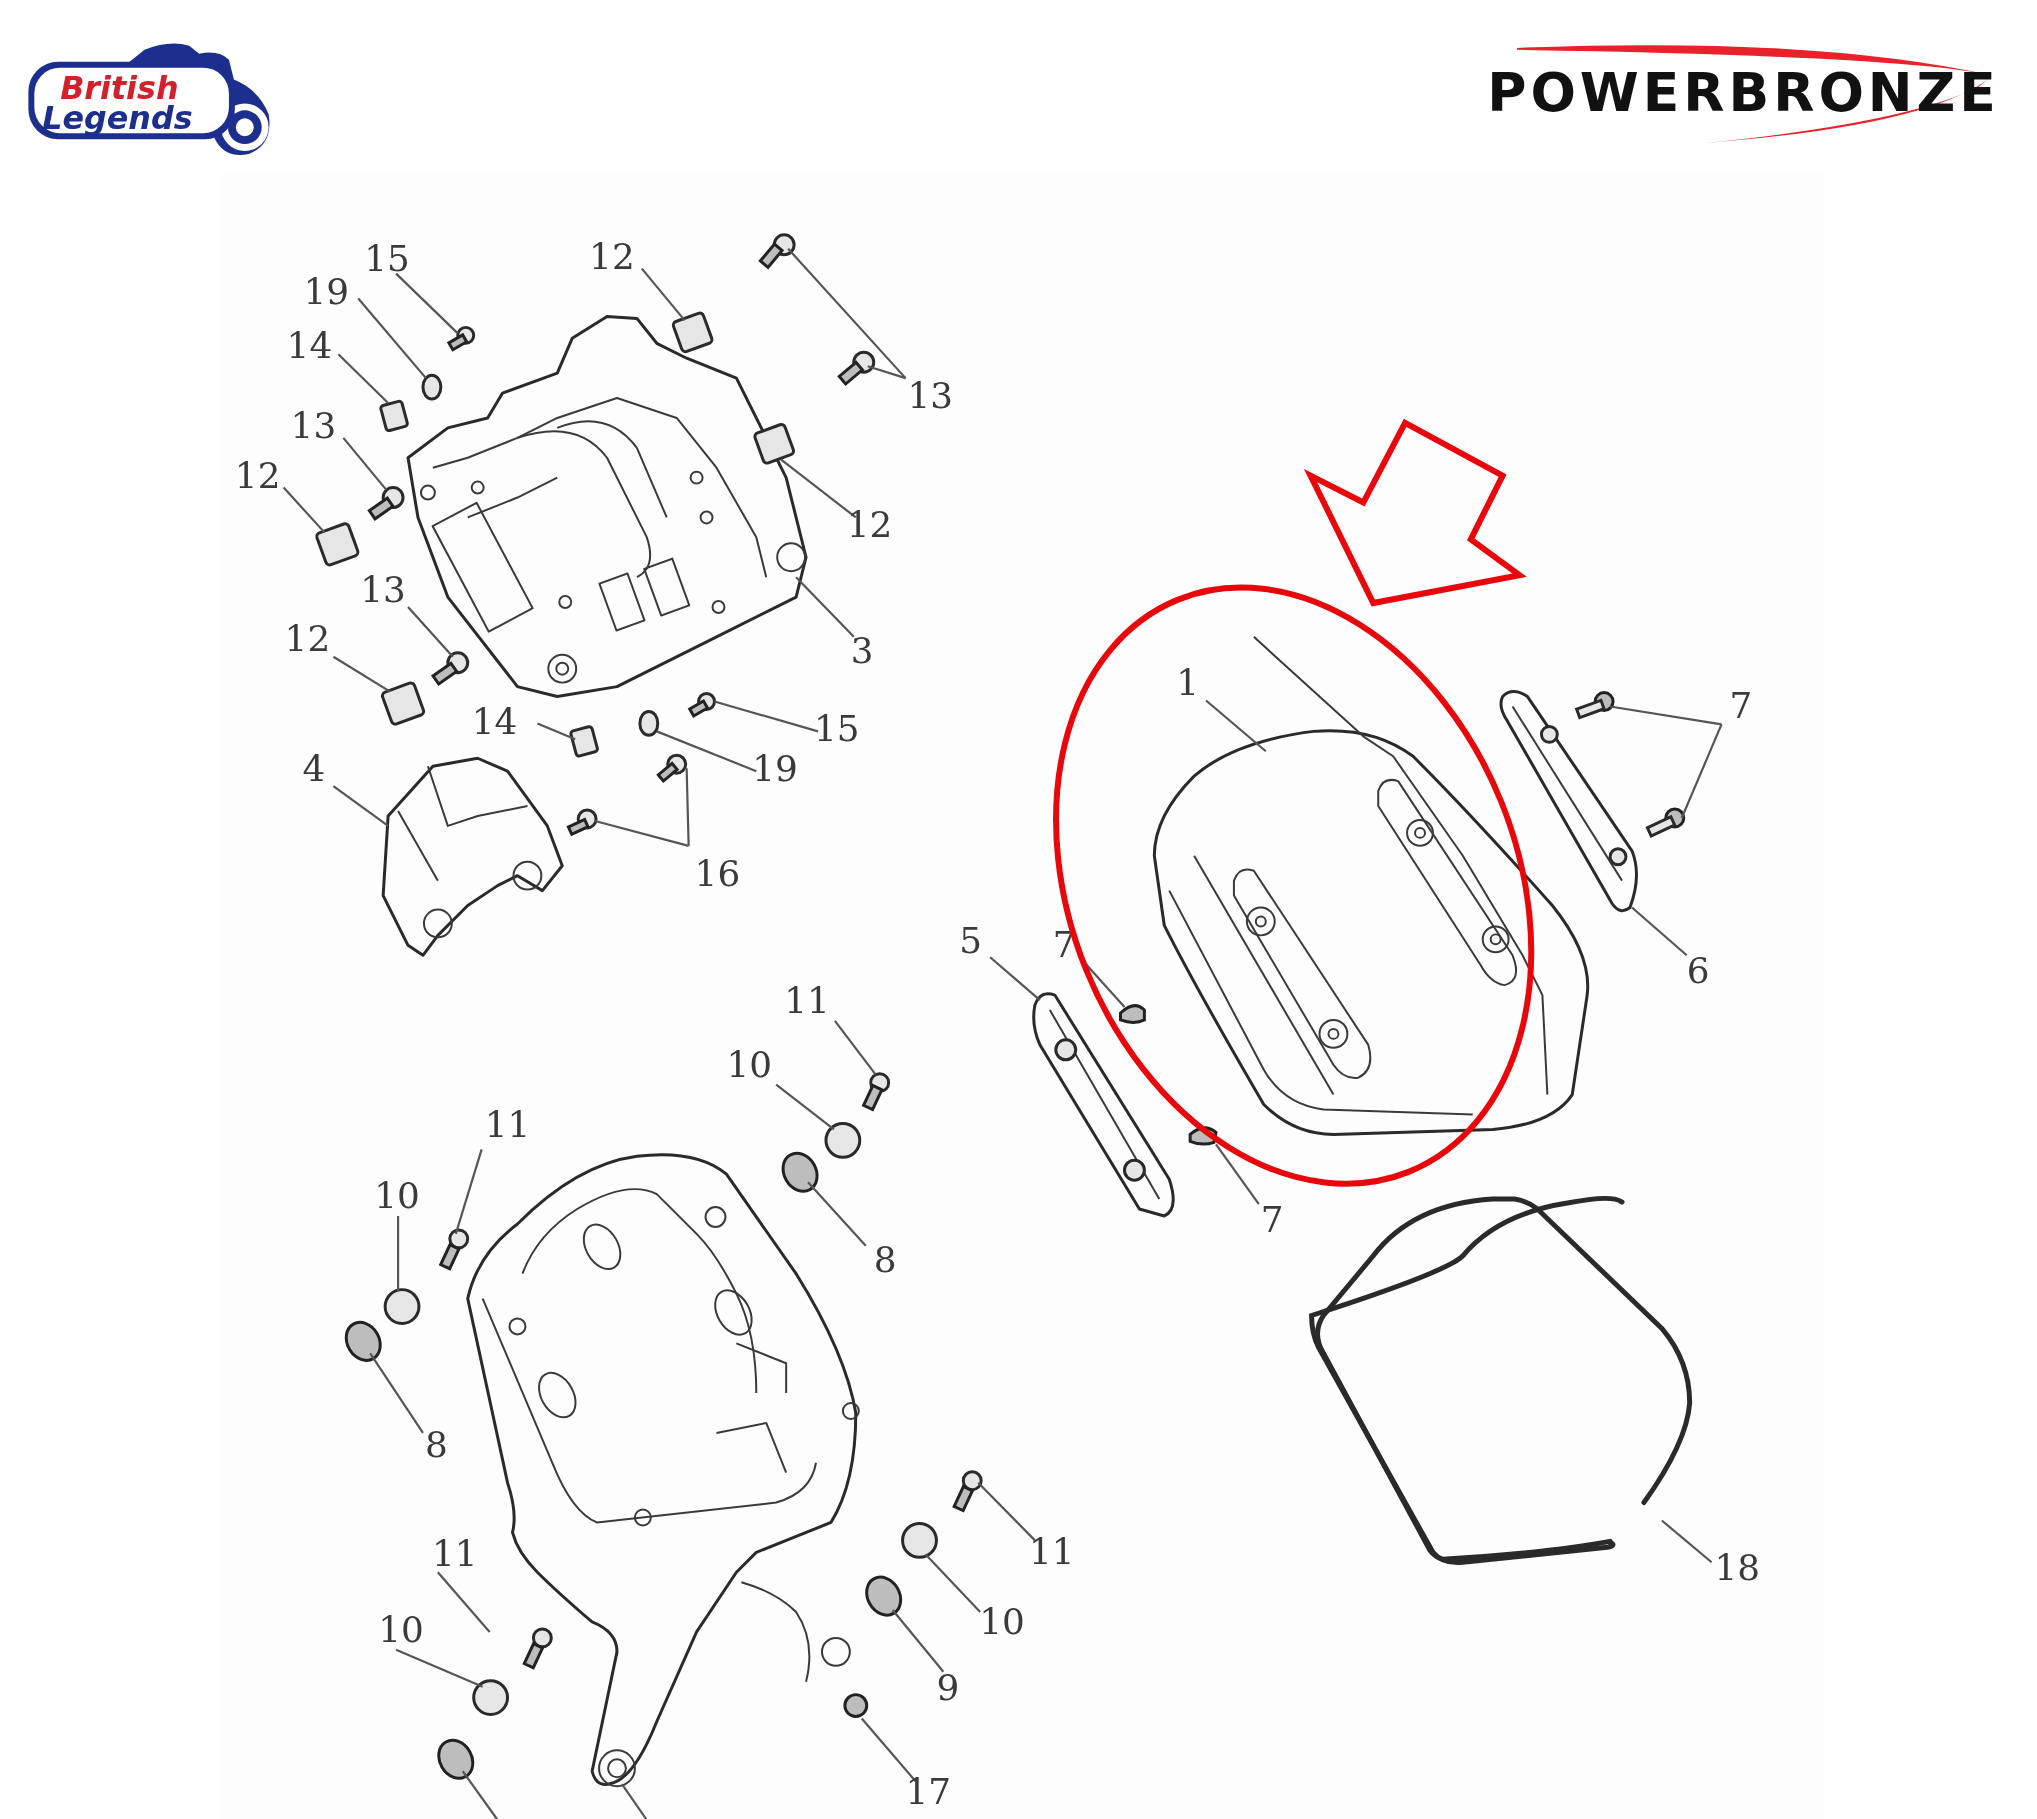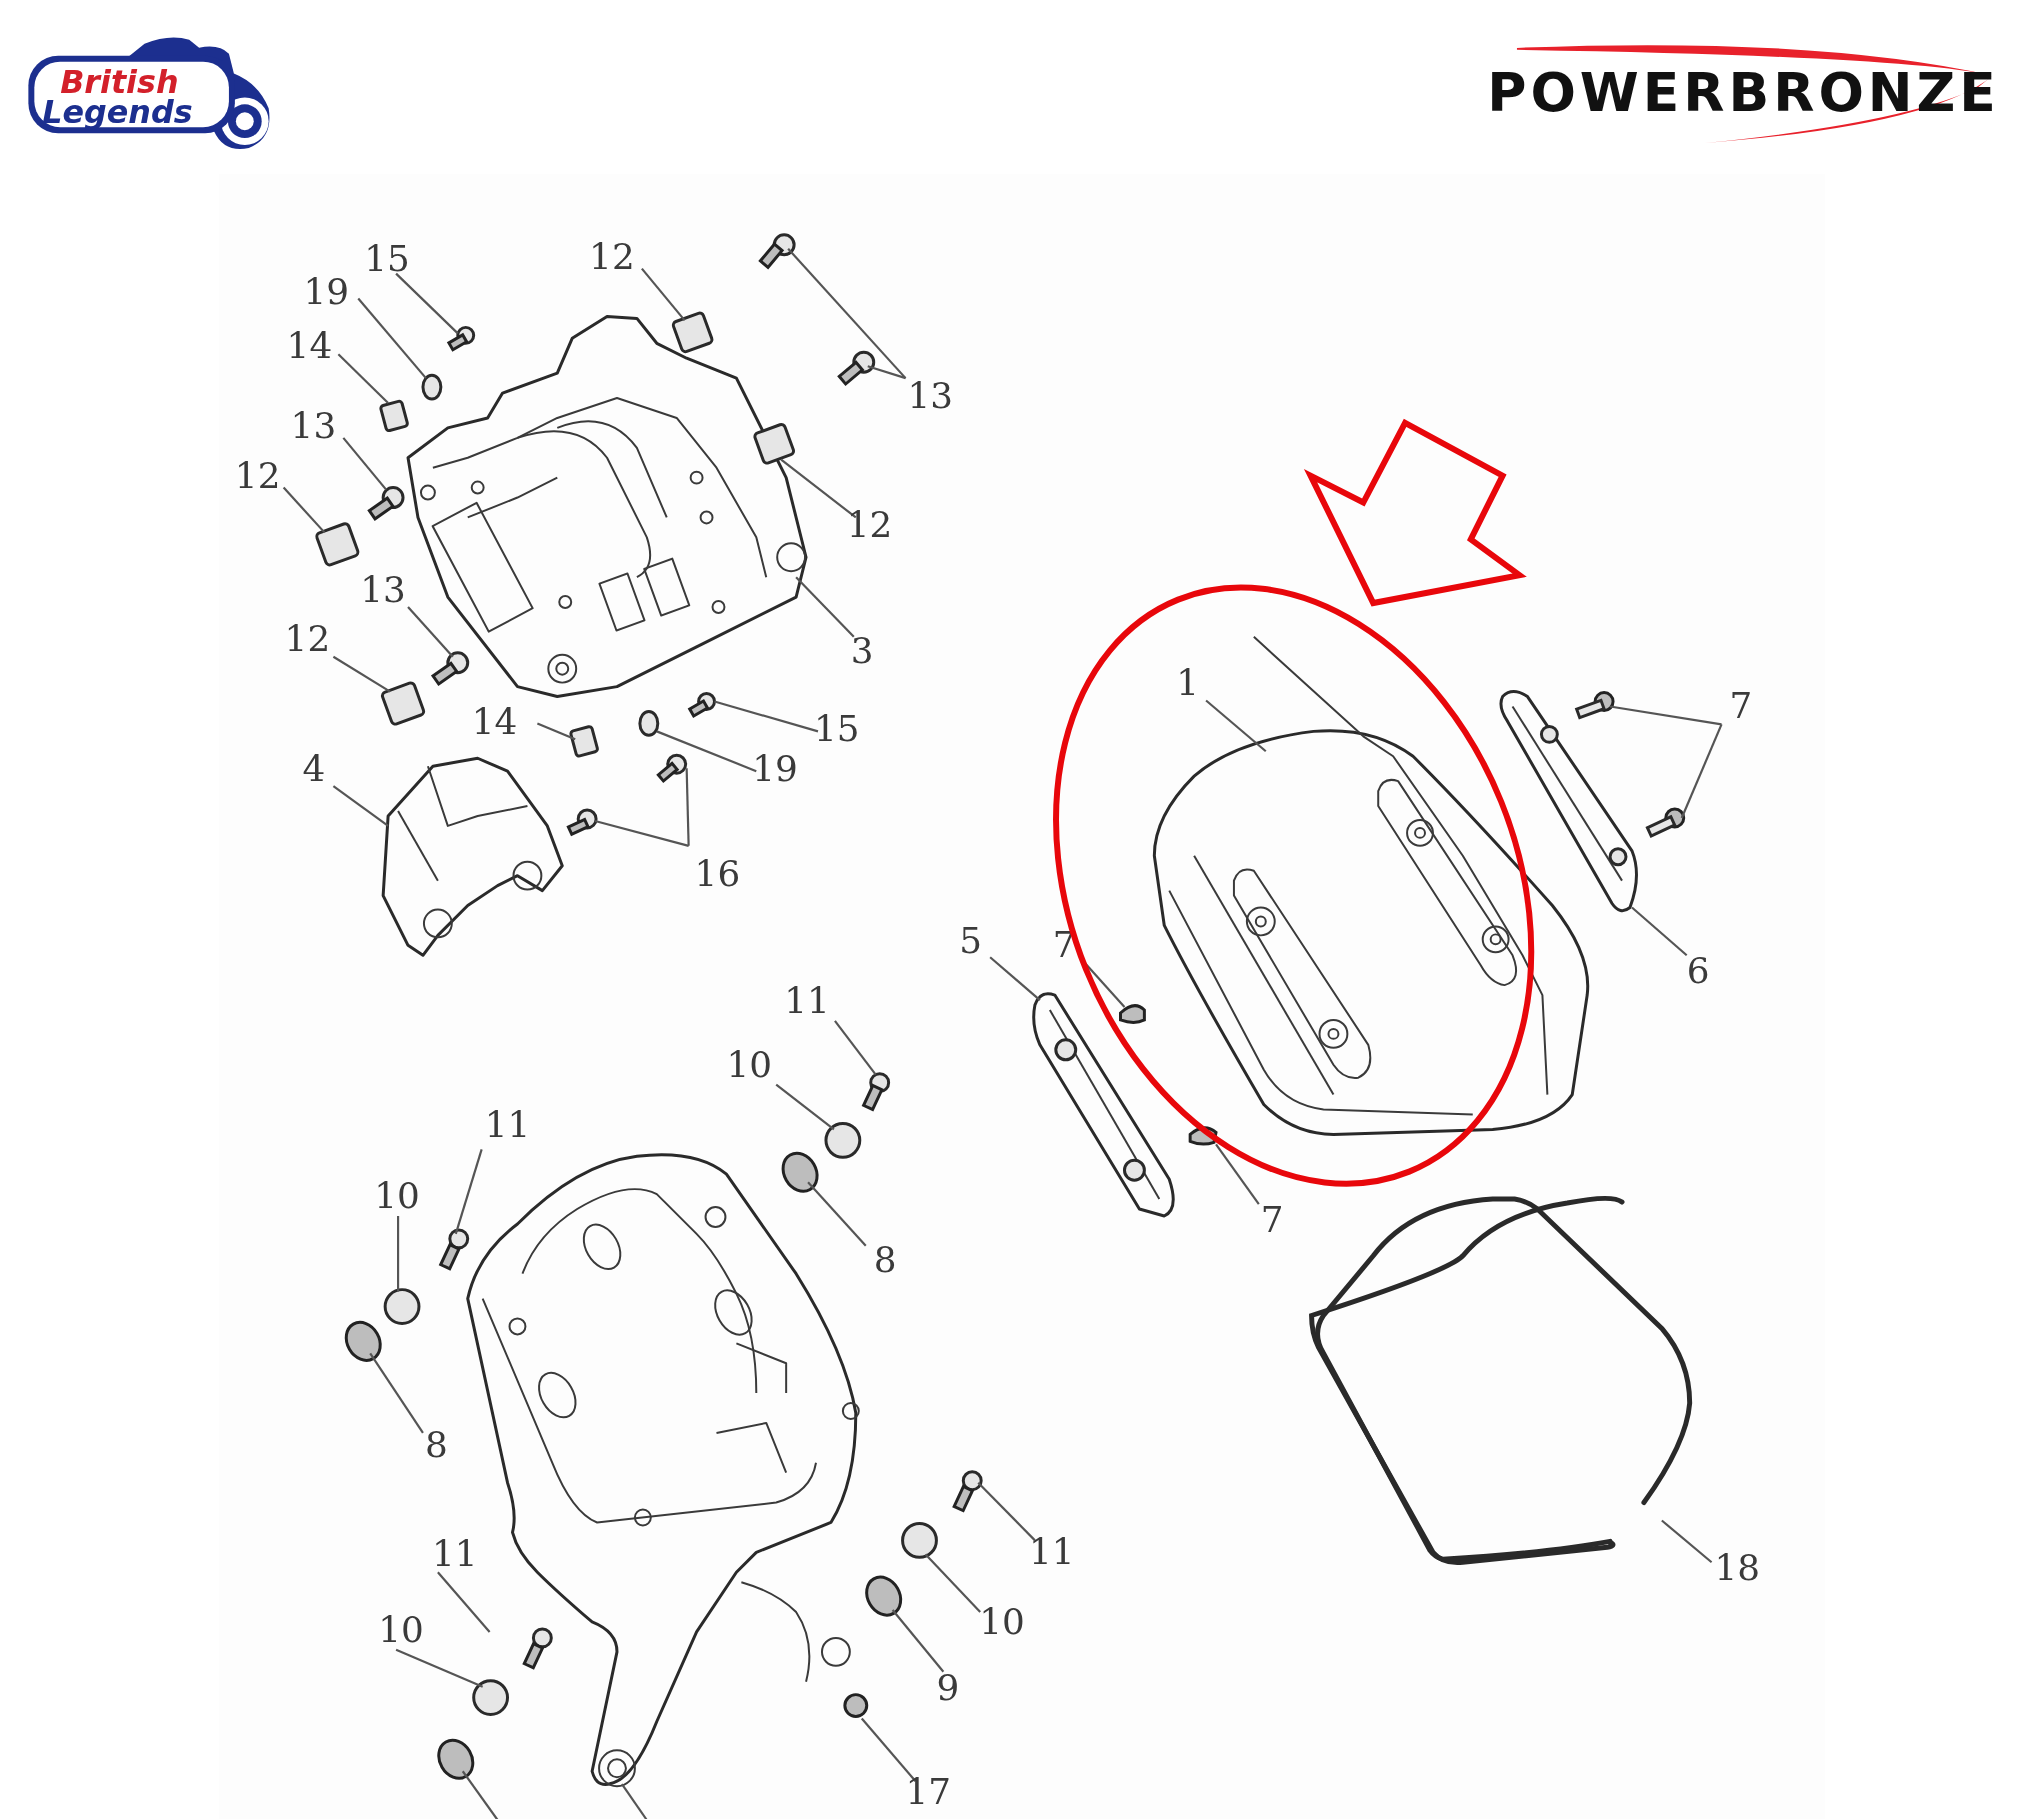--- a/index.html
+++ b/index.html
@@ -1,17 +1,17 @@
 <!DOCTYPE html>
 <html><head>
 <meta charset="utf-8">
 <style>
   html, body { margin: 0; padding: 0; background: #ffffff; }
   body { width: 2038px; height: 1820px; position: relative; overflow: hidden; font-family: "DejaVu Sans", sans-serif; }
-  .logo-left { position: absolute; left: 20px; top: 14px; width: 259px; height: 139px; }
+  .logo-left { position: absolute; left: 20px; top: 20px; width: 259px; height: 139px; }
   .logo-right { position: absolute; left: 1476px; top: 36px; width: 617px; height: 109px; }
   .diagram-bg { position: absolute; left: 219px; top: 174px; width: 1606px; height: 1646px; background: #fdfdfd; }
   svg.diagram { position: absolute; left: 0; top: 0; width: 2038px; height: 1820px; }
   .callout { font-family: "DejaVu Serif", serif; font-size: 36px; fill: #3a3a3a; }
   .leader { stroke: #555; stroke-width: 2.2; fill: none; }
   .part { stroke: #2a2a2a; stroke-width: 3; fill: none; stroke-linejoin: round; stroke-linecap: round; }
   .part-thin { stroke: #3a3a3a; stroke-width: 2; fill: none; stroke-linejoin: round; }
   .hw { stroke: #2a2a2a; stroke-width: 3; fill: #e6e6e6; }
   .hw-dark { stroke: #222; stroke-width: 3; fill: #bdbdbd; }
 </style>

